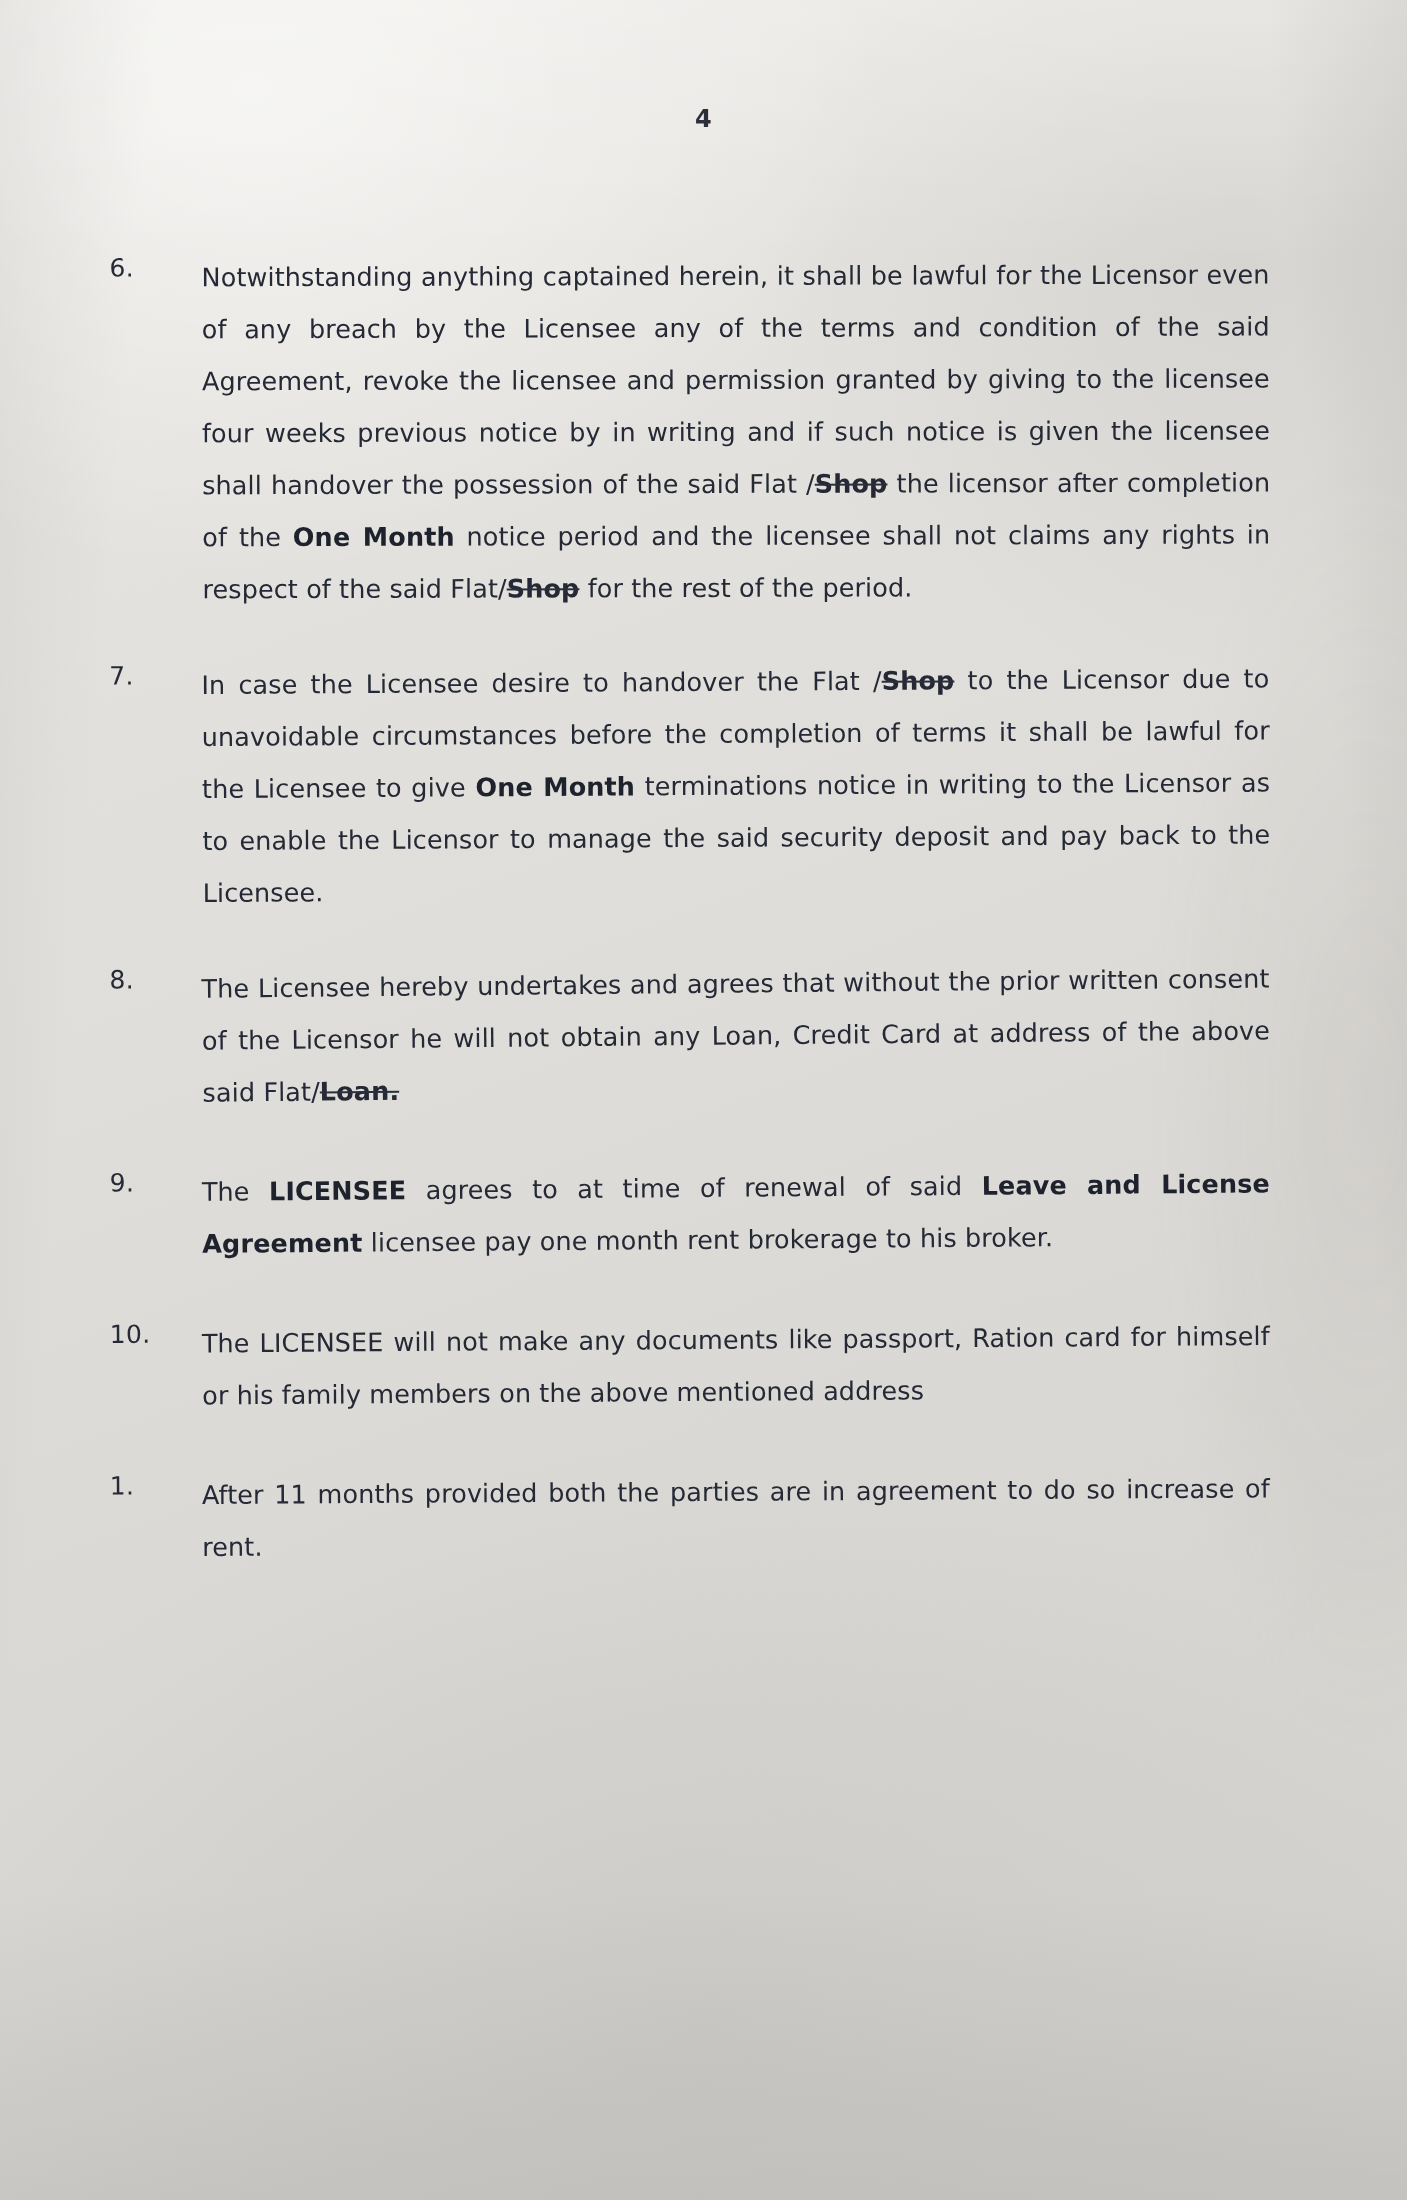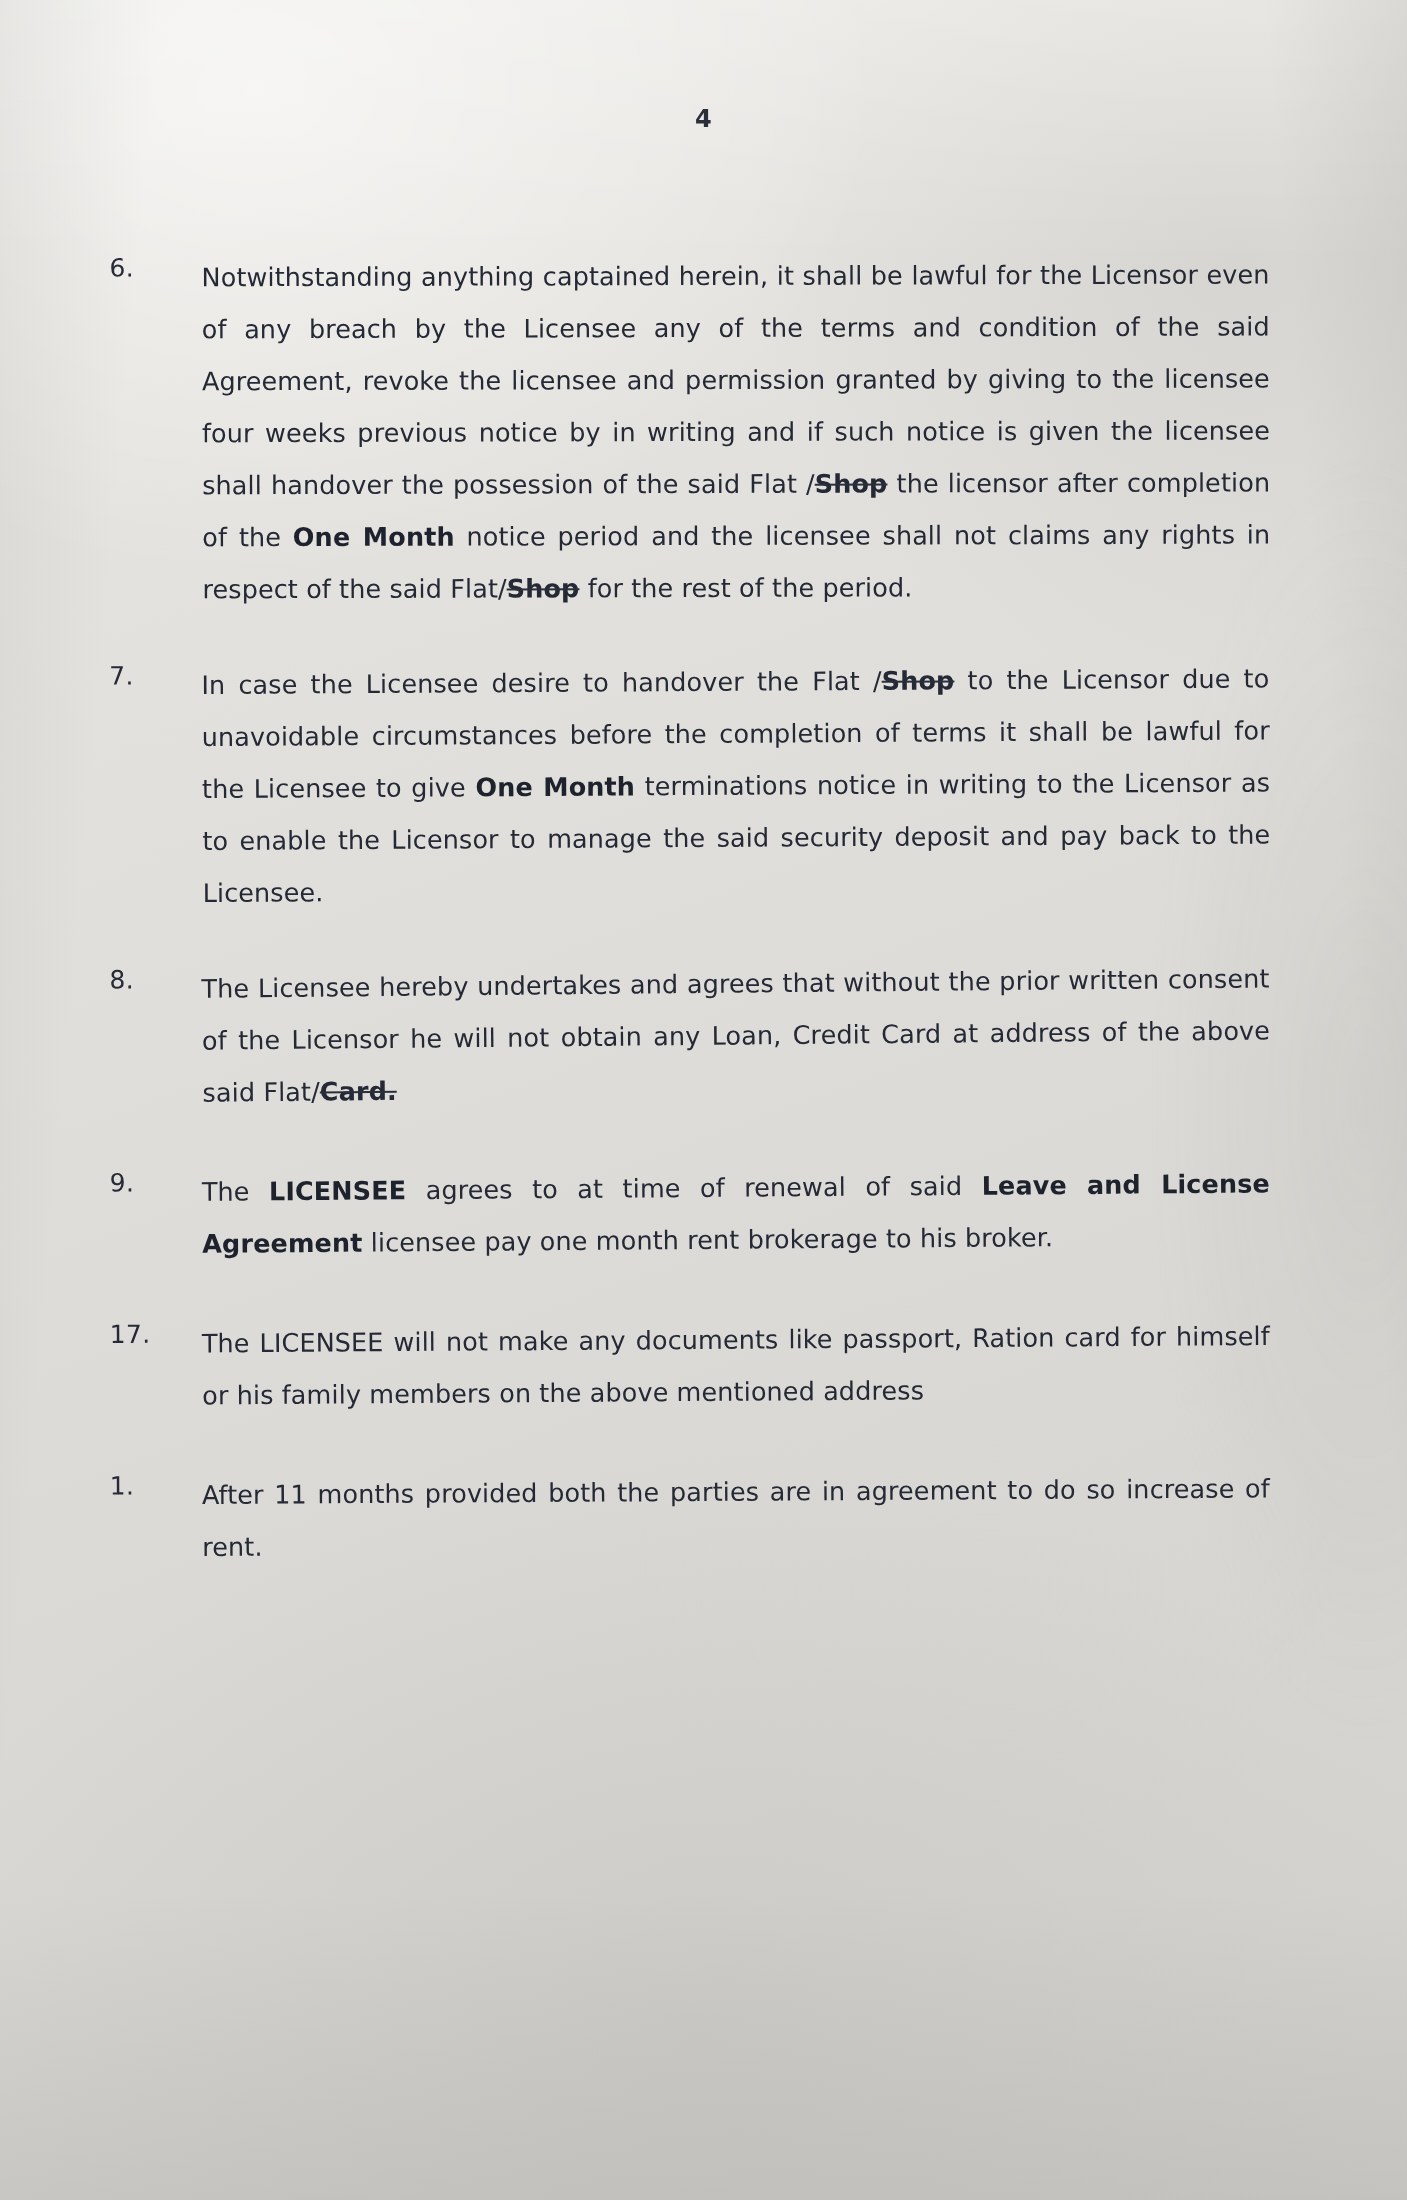--- a/index.html
+++ b/index.html
@@ -146,30 +146,30 @@
         <div class="clause-body"><span>Notwithstanding anything captained herein, it shall be lawful for the Licensor even of any breach by the Licensee any of the terms and condition of the said Agreement, revoke the licensee and permission granted by giving to the licensee four weeks previous notice by in writing and if such notice is given the  licensee shall handover the possession of the said Flat /</span><span class="strike">Shop</span><span> the licensor after completion of the </span><b>One Month</b><span> notice period and the licensee shall not claims any rights in respect of the said Flat/</span><span class="strike">Shop</span><span> for the rest of the period.</span></div>
       </div>
 
       <div class="clause c7 gap-sm">
         <div class="clause-num">7.</div>
         <div class="clause-body"><span>In case the Licensee desire to handover the Flat /</span><span class="strike">Shop</span><span> to the Licensor due to unavoidable circumstances before the completion of terms it shall be lawful for the Licensee to give </span><b>One Month</b><span> terminations notice in writing to the Licensor as to enable the Licensor to manage the said security deposit and pay back to the Licensee.</span></div>
       </div>
 
       <div class="clause c8 gap-md">
         <div class="clause-num">8.</div>
-        <div class="clause-body"><span>The Licensee hereby undertakes and agrees that without the prior written consent of the Licensor he will not obtain any Loan, Credit Card at address of the above said Flat/</span><span class="strike">Card.</span></div>
+        <div class="clause-body"><span>The Licensee hereby undertakes and agrees that without the prior written consent of the Licensor he will not obtain any Loan, Credit Card at address of the above said Flat/</span><span class="strike">Loan.</span></div>
       </div>
 
       <div class="clause c9 gap-md">
         <div class="clause-num">9.</div>
         <div class="clause-body"><span>The </span><b>LICENSEE</b><span> agrees to at time of renewal of said </span><b>Leave and License Agreement</b><span> licensee pay one month rent brokerage to his broker.</span></div>
       </div>
 
       <div class="clause c10 gap-md">
-        <div class="clause-num">17.</div>
+        <div class="clause-num">10.</div>
         <div class="clause-body"><span>The LICENSEE will not make any documents like passport, Ration card for himself or his family members on the above mentioned address</span></div>
       </div>
 
       <div class="clause c11">
         <div class="clause-num">1.</div>
         <div class="clause-body"><span>After 11 months provided both the parties are in agreement to do so increase of rent.</span></div>
       </div>
 
     </div>
   </div>

